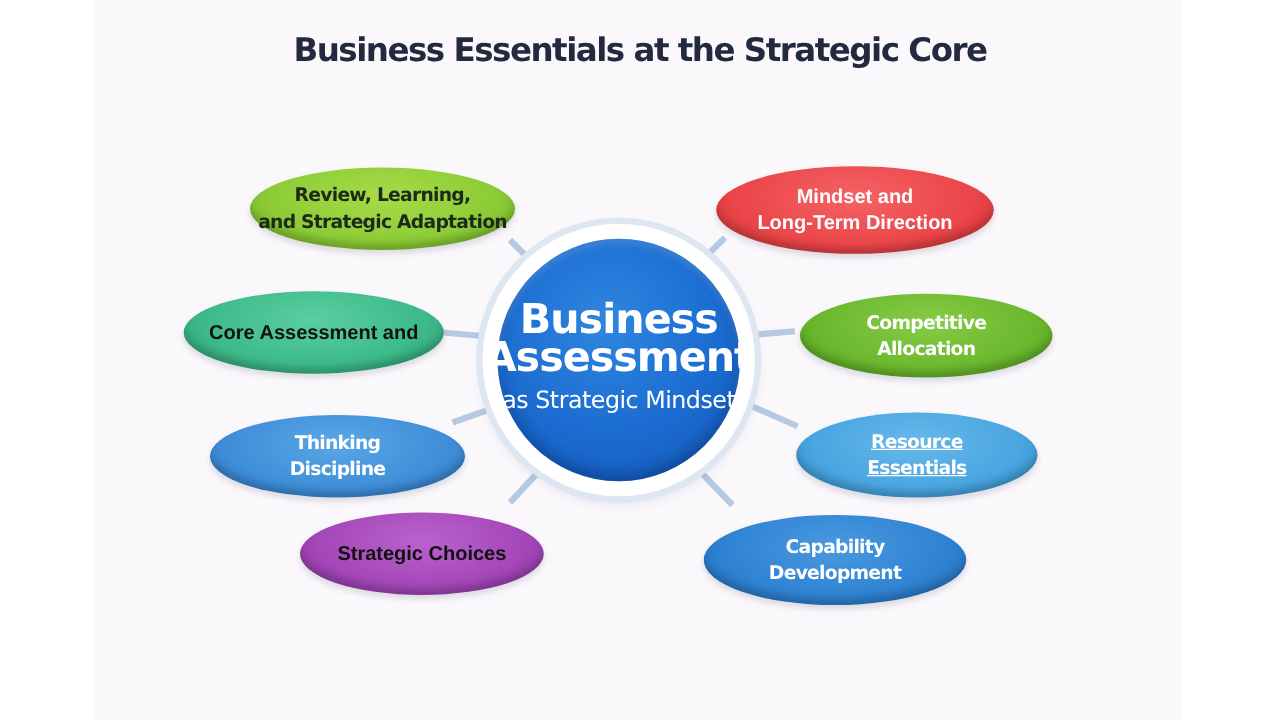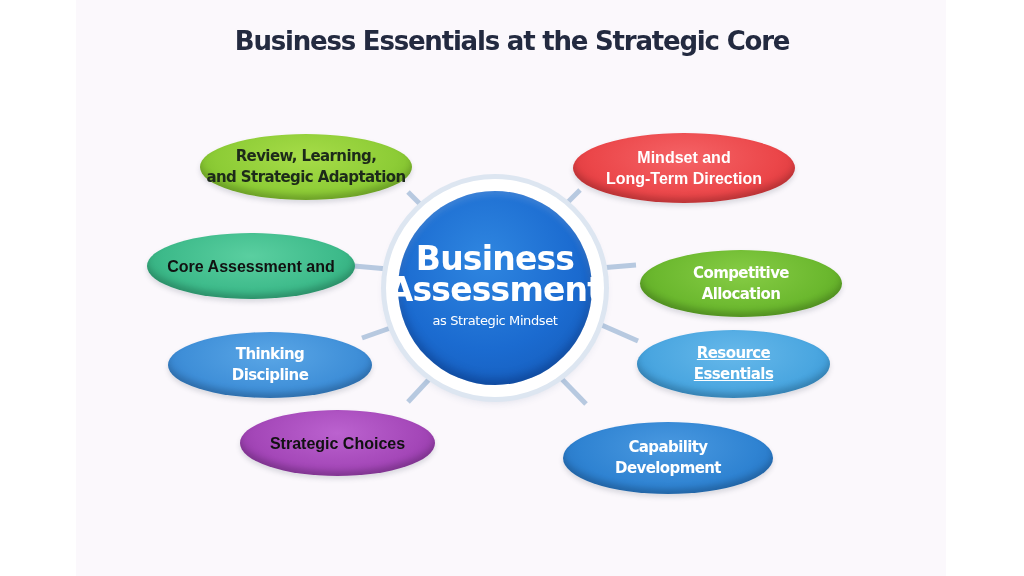--- a/index.html
+++ b/index.html
@@ -29,21 +29,21 @@
     }
     .hub {
       position: absolute; left: 398px; top: 191px; width: 194px; height: 194px;
       border-radius: 50%;
       background: radial-gradient(circle at 45% 35%, #2f86e0 0%, #1b6bd0 55%, #1458b4 100%);
       box-shadow: inset 0 -6px 10px rgba(0,30,90,0.35), inset 0 4px 6px rgba(255,255,255,0.15);
       display: flex; flex-direction: column; align-items: center; justify-content: center;
       color: #ffffff; text-align: center;
     }
     .hub .t1 { font-family: "DejaVu Sans", sans-serif; font-size: 33px; font-weight: bold; line-height: 31px; letter-spacing: -0.8px; }
-    .hub .t2 { font-family: "DejaVu Sans", sans-serif; font-size: 13px; margin-top: 8px; letter-spacing: -0.4px; }
+    .hub .t2 { font-family: "DejaVu Sans", sans-serif; font-size: 19px; margin-top: 8px; letter-spacing: -0.4px; }
     .hub .pad { height: 6px; }
     .node {
       position: absolute; border-radius: 50%;
       display: flex; align-items: center; justify-content: center;
       text-align: center; font-weight: bold; line-height: 21px;
       box-shadow: inset 0 -5px 6px rgba(0,0,0,0.18), 0 3px 5px rgba(60,70,90,0.18);
       cursor: pointer;
     }
     .node span { display: block; }
     .node.dark { color: #1d2a1a; }
@@ -105,32 +105,32 @@
   </div>
 </div>
 
 <div class="node light f2" style="left:573px; top:133px; width:222px; height:70px; background:radial-gradient(ellipse at 50% 35%, #f56366 0%, #eb4649 60%, #cc2e33 100%);">
   <div>
     <span>Mindset and</span>
     <span>Long-Term Direction</span>
   </div>
 </div>
 
-<div class="node light f1" style="left:640px; top:250px; width:202px; height:67px; background:radial-gradient(ellipse at 50% 35%, #86cc45 0%, #6bb82e 60%, #529b1e 100%);">
+<div class="node light f1" style="left:640px; top:235px; width:202px; height:67px; background:radial-gradient(ellipse at 50% 35%, #86cc45 0%, #6bb82e 60%, #529b1e 100%);">
   <div>
     <span>Competitive</span>
     <span>Allocation</span>
   </div>
 </div>
 
 <div class="node light f1" style="left:637px; top:330px; width:193px; height:68px; background:radial-gradient(ellipse at 50% 35%, #66b8ea 0%, #4aa6e0 60%, #2f8bc9 100%);text-decoration:underline;">
   <div>
     <span>Resource</span>
     <span>Essentials</span>
   </div>
 </div>
 
-<div class="node light f1" style="left:563px; top:422px; width:210px; height:72px; background:radial-gradient(ellipse at 50% 35%, #4a99e0 0%, #2f83d2 60%, #1f68b5 100%);">
+<div class="node light f1" style="left:563px; top:412px; width:210px; height:72px; background:radial-gradient(ellipse at 50% 35%, #4a99e0 0%, #2f83d2 60%, #1f68b5 100%);">
   <div>
     <span>Capability</span>
     <span>Development</span>
   </div>
 </div>
 
 </body></html>

